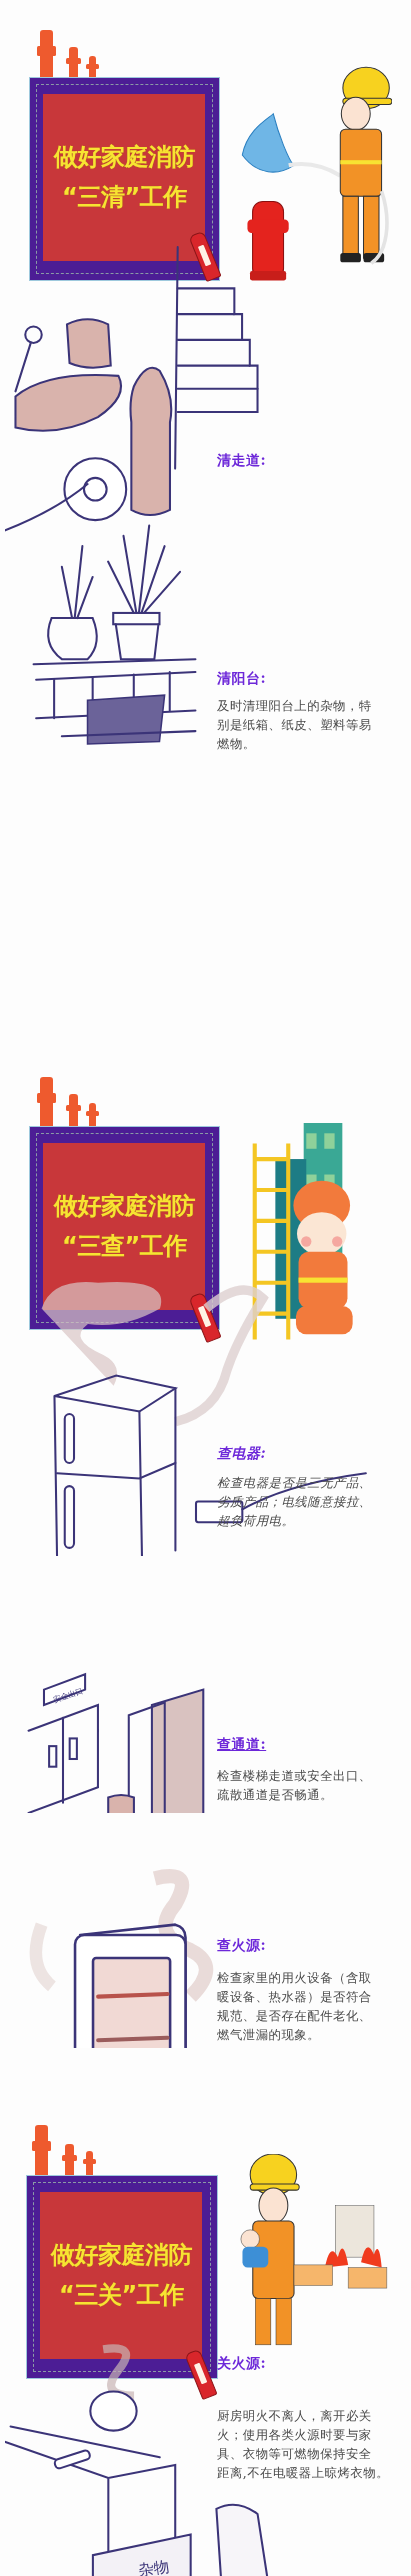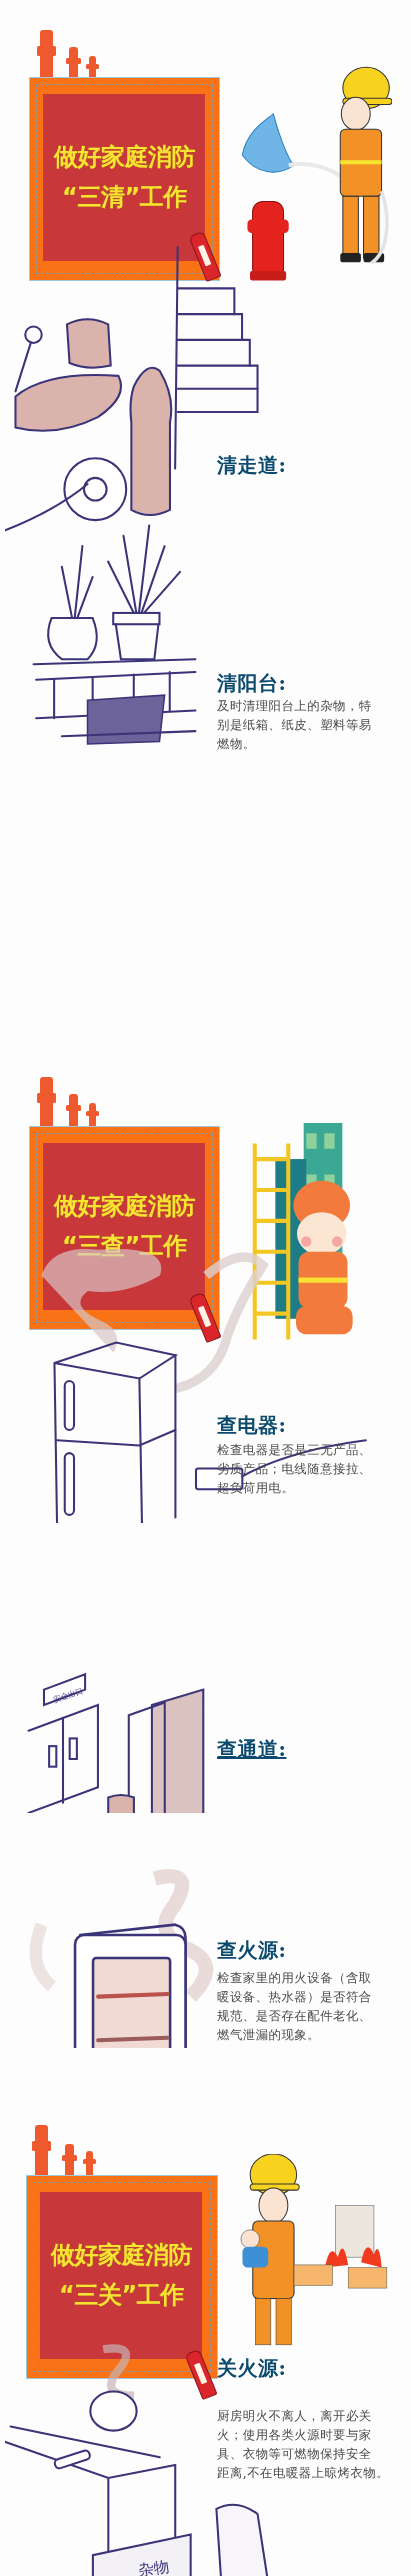--- a/index.html
+++ b/index.html
@@ -1,29 +1,29 @@
 <!DOCTYPE html>
 <html style="font-size:8.2px"><head>
 <meta charset="utf-8">
 <style>
   * { box-sizing: border-box; margin: 0; padding: 0; }
   body { width: 411px; height: 3083px; background: #fdfdfd; position: relative; overflow: hidden; font-family: "DejaVu Serif", "Liberation Serif", serif; }
   
   .banner { position: absolute; left: 0; width: 411px; height: 289px; }
-  .frame { position: absolute; left: 29px; top: 77px; width: 191px; height: 204px; border: 1.5px solid #9ec9dd; background: #f97316; }
+  .frame { position: absolute; left: 29px; top: 77px; width: 191px; height: 204px; border: 1.5px solid #9ec9dd; background: #4c1d95; }
   .frame-inner { position: absolute; left: 6.2px; top: 6.2px; right: 6.2px; bottom: 6.2px; border: 1px dashed #8a9aa6; }
   .red-box { position: absolute; left: 13.4px; top: 15.5px; width: 162px; height: 167px; background: #c8373a; display: flex; flex-direction: column; justify-content: center; align-items: center; }
   .banner-title { font-family: "DejaVu Sans", "Liberation Sans", sans-serif; font-weight: bold; color: #f8e332; font-size: 24px; line-height: 40px; letter-spacing: -0.5px; text-shadow: 0 0 1px #a0701a; white-space: nowrap; }
   .hydrant { position: absolute; background: #ee5a2e; border-radius: 3.1px 3.1px 1px 1px; }
   .hydrant::before { content: ""; position: absolute; left: -3.1px; right: -3.1px; top: 30%; height: 18%; background: #ee5a2e; border-radius: 1.5px; }
   .extinguisher { position: absolute; width: 15.5px; height: 49px; background: #d9262b; border-radius: 6.2px 6.2px 2.1px 2.1px; transform: rotate(-22deg); border: 1px solid #8b1518; }
   .extinguisher::after { content: ""; position: absolute; left: 4.1px; top: 12.4px; width: 6.2px; height: 20.6px; background: #fff2e6; border-radius: 1px; }
   
   .section { position: absolute; left: 0; width: 411px; }
-  .sec-heading { position: absolute; left: 217px; font-size: 20px; font-weight: bold; color: #0c4a6e; letter-spacing: 0.5px; }
+  .sec-heading { position: absolute; left: 217px; font-size: 14px; font-weight: bold; color: #6d28d9; letter-spacing: 0.5px; }
   .sec-body { position: absolute; left: 217px; width: 175px; font-size: 12.4px; line-height: 19px; color: #4a4a4a; letter-spacing: 0.5px; }
   .illus { position: absolute; }
 </style>
 </head>
 <body>
 
 <div class="banner" style="top:0;">
   <div class="hydrant" style="left:40px;top:30px;width:13.4px;height:54px;"></div>
   <div class="hydrant" style="left:69px;top:47px;width:9.3px;height:36px;"></div>
   <div class="hydrant" style="left:89px;top:56px;width:7.2px;height:28px;"></div>
@@ -136,21 +136,21 @@
     <ellipse cx="135" cy="160" rx="55" ry="48" fill="#f27a3c"></ellipse>
     <ellipse cx="135" cy="215" rx="48" ry="42" fill="#fbe6d4"></ellipse>
     <circle cx="105" cy="230" r="10" fill="#f5a8a0"></circle>
       <circle cx="165" cy="230" r="10" fill="#f5a8a0"></circle>
     <rect x="90" y="250" width="95" height="110" rx="20" fill="#f27a3c"></rect>
     <rect x="90" y="300" width="95" height="10" fill="#f8e332"></rect>
     <rect x="85" y="355" width="110" height="55" rx="20" fill="#f27a3c"></rect>
   </svg>
 </div>
 
-<div class="section" style="top:1234px;height:289px;">
+<div class="section" style="top:1267px;height:289px;font-style:italic;">
   <svg class="illus" style="left:20.6px;top:0;" width="350" height="289" viewBox="0 0 680 560">
     <path d="M40 80 Q 60 20 150 30 Q 290 20 270 80 Q 200 120 130 110 Q 90 140 160 170 Q 200 190 180 230" fill="#d8c4c4" opacity="0.7"></path>
     <path d="M360 80 Q 430 20 470 60 Q 420 140 400 200 Q 380 280 300 300" fill="none" stroke="#ddd0d0" stroke-width="18" opacity="0.8"></path>
     <g fill="none" stroke="#3b3478" stroke-width="4" stroke-linecap="round">
       <path d="M65 250 L 185 210 L 300 235 L 230 280 Z"></path>
       <path d="M65 250 L 70 560 M 230 280 L 235 560 M 300 235 L 300 550"></path>
       <path d="M70 400 L 230 410 L 300 380"></path>
       <rect x="85" y="285" width="18" height="95" rx="9"></rect>
       <rect x="85" y="425" width="18" height="120" rx="9"></rect>
       <rect x="340" y="455" width="90" height="40" rx="4" fill="#fff"></rect>
@@ -173,20 +173,24 @@
       <line x1="72" y1="95" x2="72" y2="260"></line>
       <rect x="45" y="150" width="14" height="40"></rect>
       <rect x="85" y="135" width="14" height="40"></rect>
       <path d="M245 70 L 345 40 L 345 300 L 245 330 Z" fill="#d9c2c0"></path>
       <path d="M200 90 L 270 65 L 270 300 L 200 320 Z"></path>
       <path d="M160 250 Q 185 240 210 250 L 210 330 Q 185 340 160 330 Z" fill="#d9b3ac"></path>
     </g>
     <text x="50" y="58" font-size="15" fill="#3b3478" transform="rotate(-18 75 45)">安全出口</text>
   </svg>
   <div class="sec-heading" style="top:180px;text-decoration:underline;">查通道:</div>
+  <div class="sec-body" style="top:210px;">
+    <div>检查楼梯走道或安全出口、</div>
+    <div>疏散通道是否畅通。</div>
+  </div>
 </div>
 
 <div class="section" style="top:1770px;height:278px;">
   <svg class="illus" style="left:20.6px;top:93px;" width="216" height="185" viewBox="0 0 420 360">
     <path d="M260 30 Q 340 10 300 80 Q 250 140 330 170 Q 390 200 330 260" fill="none" stroke="#e3d2d0" stroke-width="28" opacity="0.8"></path>
     <path d="M40 120 Q 10 200 60 240" fill="none" stroke="#e6d8d6" stroke-width="24" opacity="0.7"></path>
     <g fill="none" stroke="#3b3478" stroke-width="5" stroke-linecap="round">
       <path d="M115 140 L 300 120 Q 320 125 320 145 L 320 470"></path>
       <rect x="105" y="140" width="215" height="300" rx="18" fill="#fff"></rect>
       <rect x="140" y="185" width="150" height="220" rx="6" fill="#f1d9d4"></rect>

